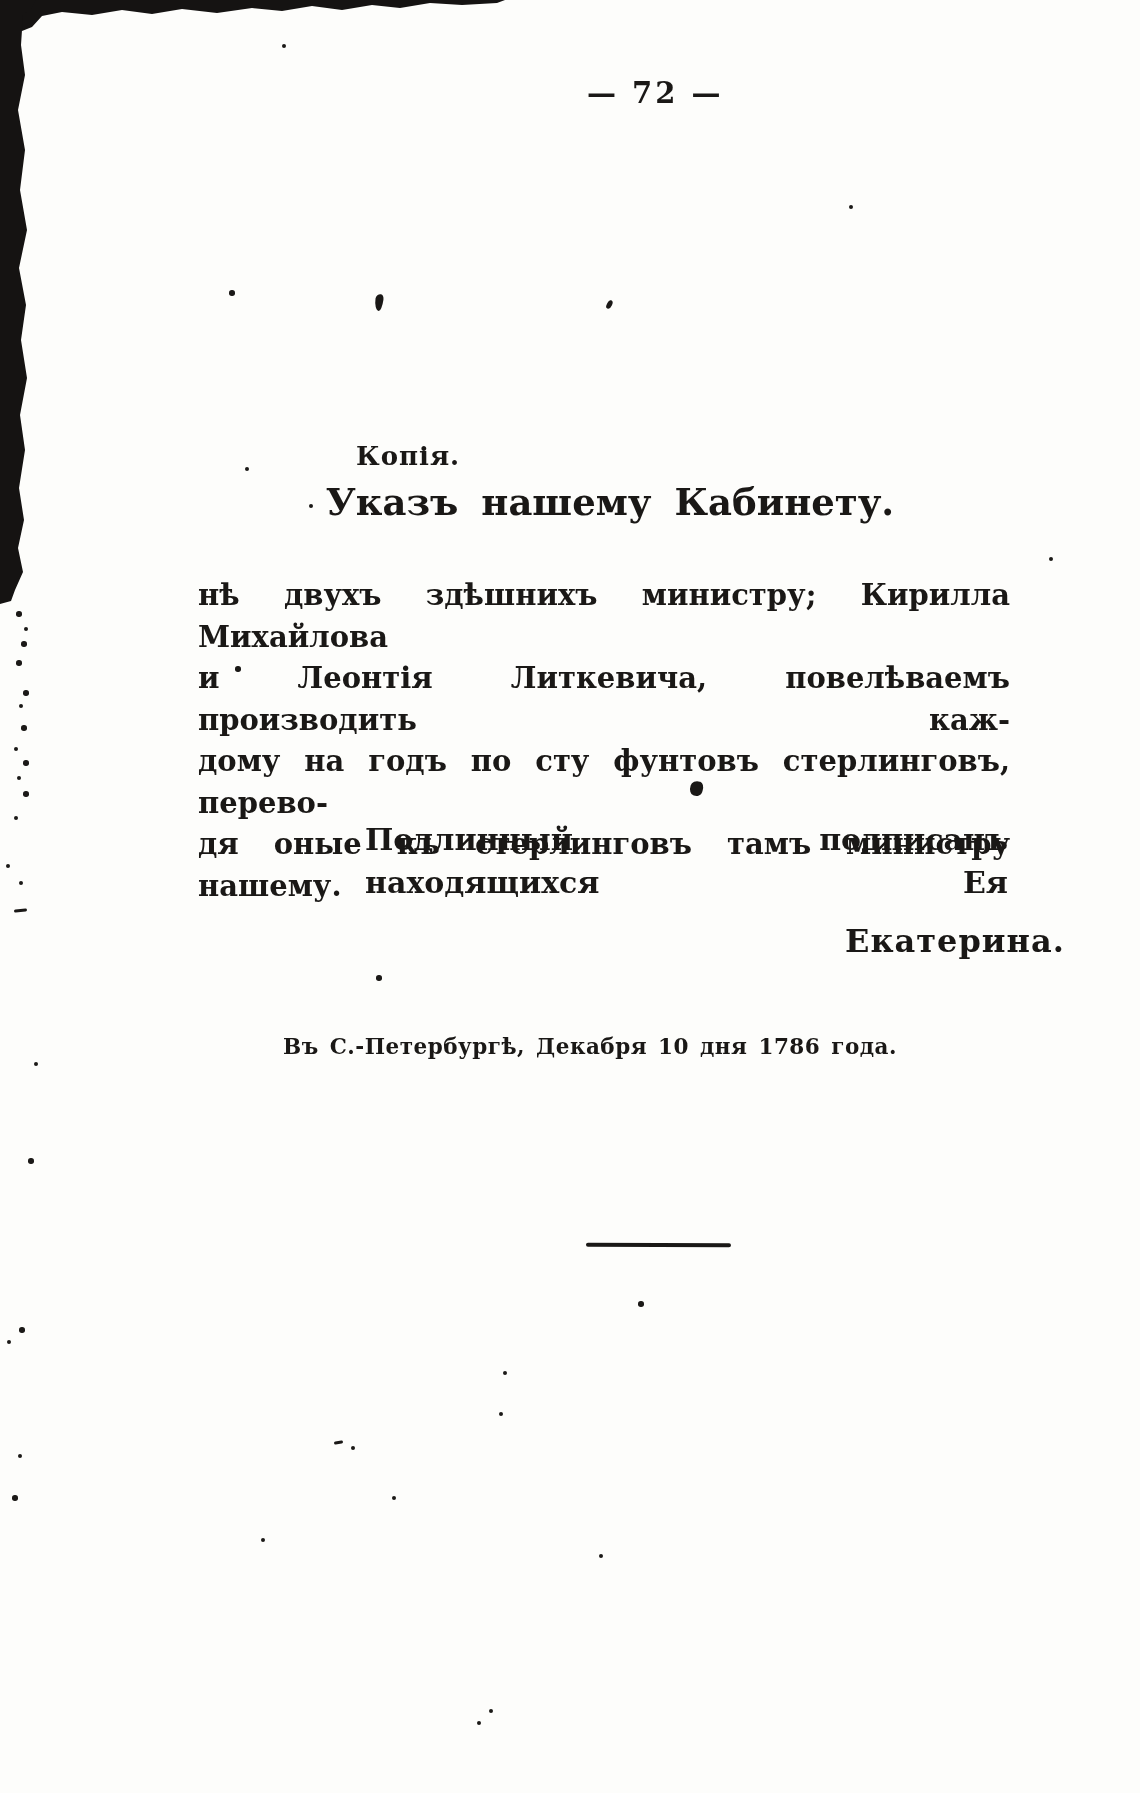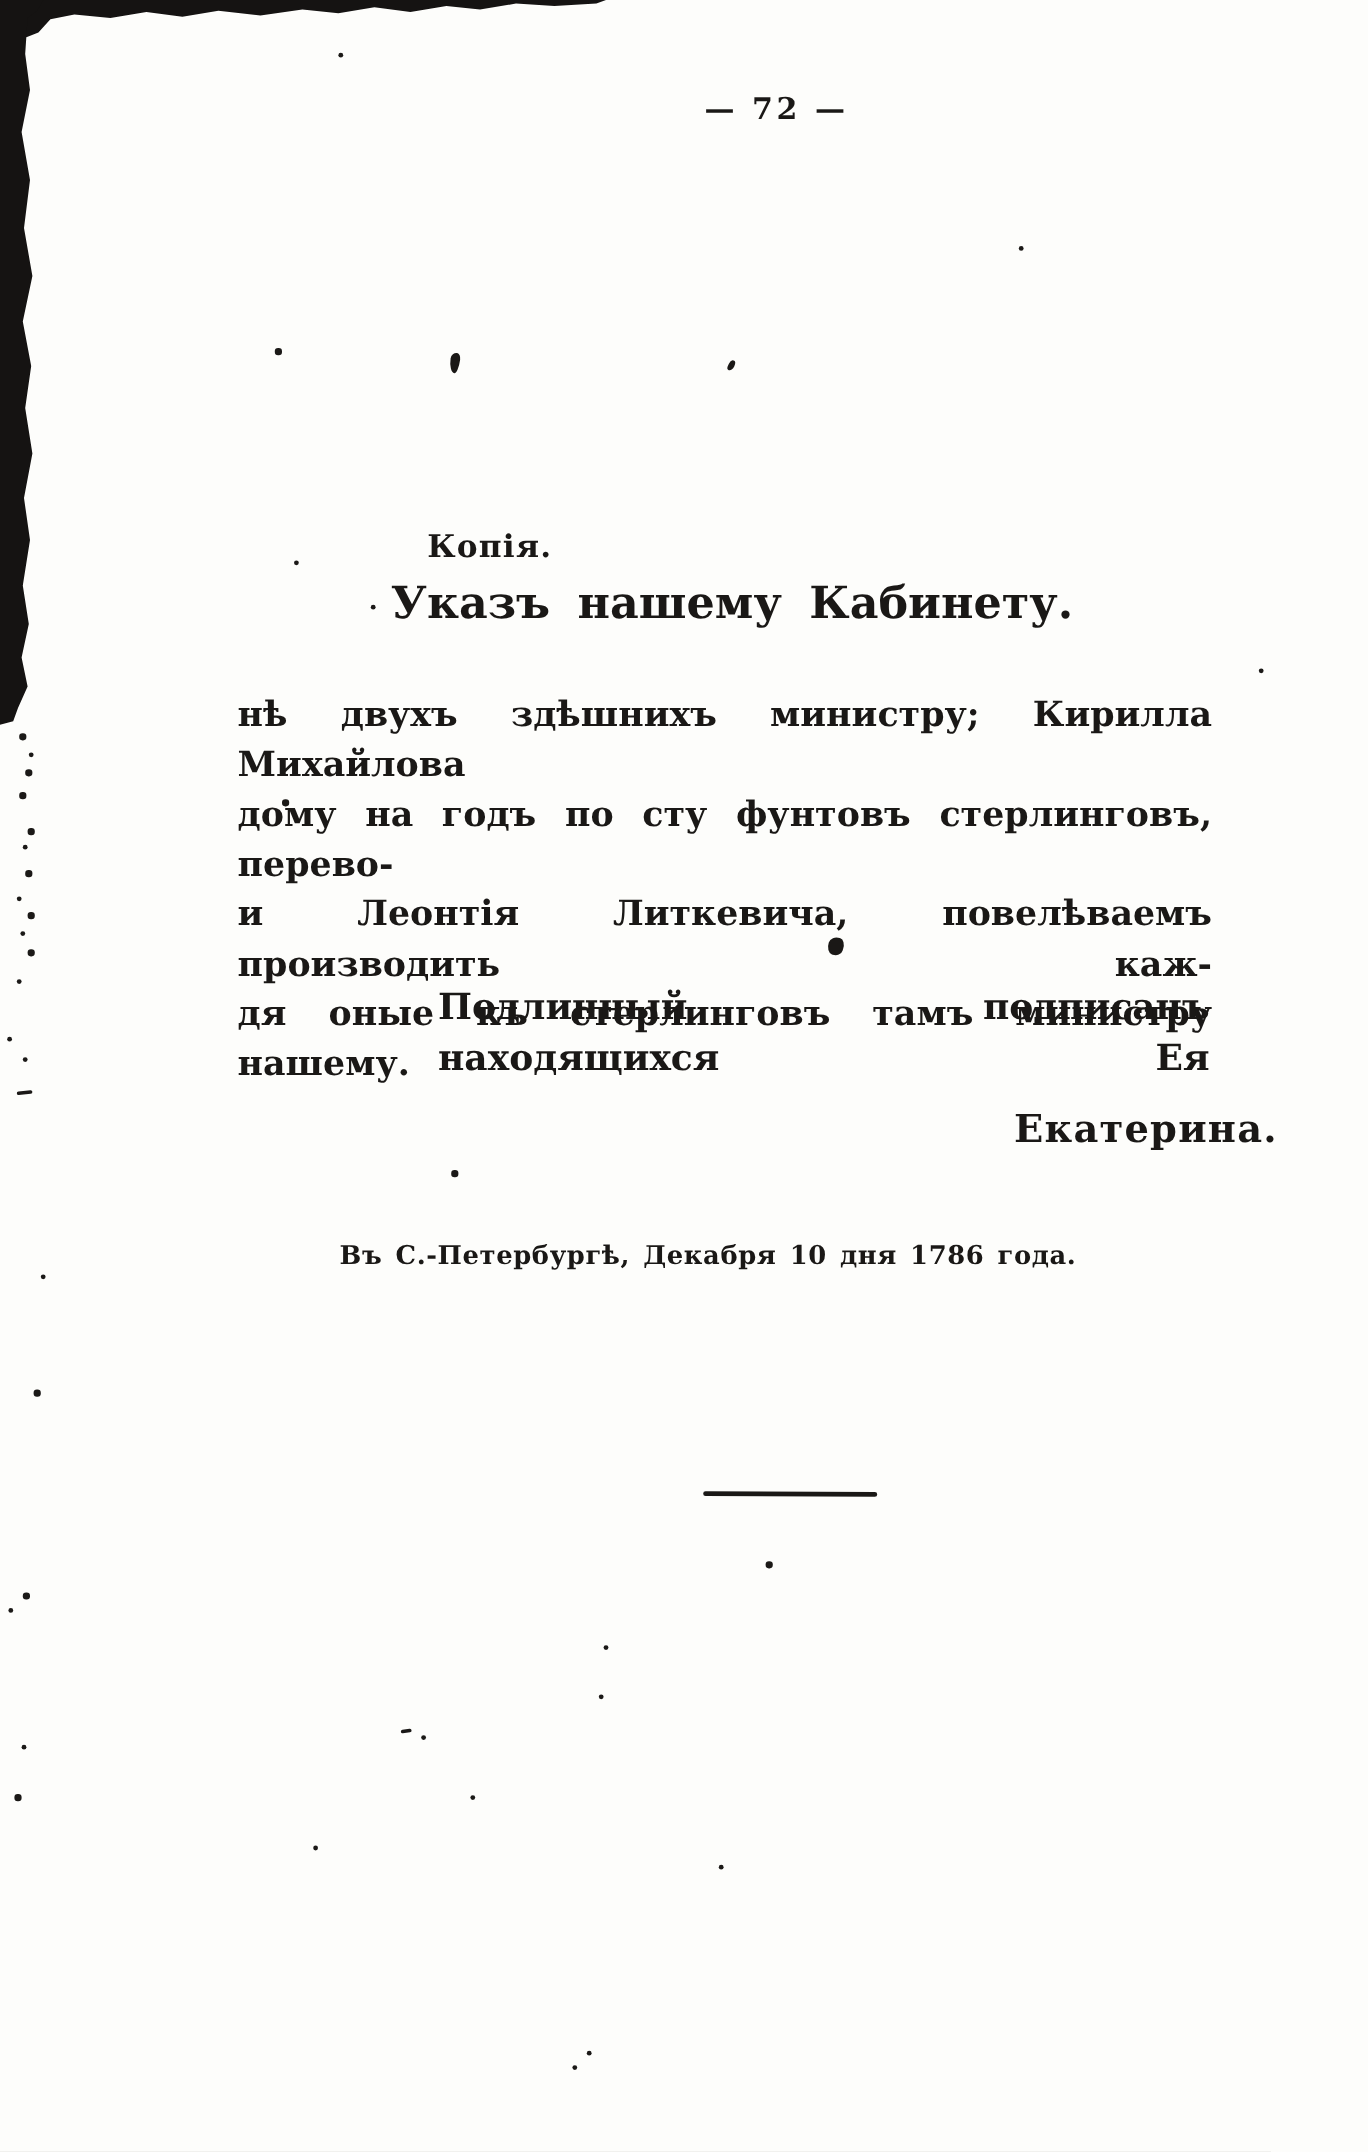--- a/index.html
+++ b/index.html
@@ -10,21 +10,21 @@
   .page{
     position:relative;
     width:1140px;height:1793px;
     background:var(--paper);
     overflow:hidden;
     font-family:"DejaVu Serif","Liberation Serif",serif;
     color:var(--ink);
     -webkit-font-smoothing:antialiased;
   }
   .txt{position:absolute;font-weight:700;white-space:nowrap;}
-  .pagenum{top:76px;left:587px;font-size:25px;letter-spacing:3px;}
+  .pagenum{top:76px;left:587px;font-size:29px;letter-spacing:3px;}
   .copy{top:441px;left:356px;font-size:26px;letter-spacing:1px;}
   .title{top:480px;left:40px;width:1140px;text-align:center;font-size:37px;word-spacing:10px;white-space:nowrap;}
   .bodyblock{
     position:absolute;top:575px;left:198px;width:812px;
     font-weight:700;font-size:29px;line-height:41.5px;
   }
   .line{
     text-align:justify;text-align-last:justify;text-justify:inter-word;
     white-space:normal;
   }
@@ -97,22 +97,22 @@
   <div class="artifact dash-b"></div>
 
   <div class="txt pagenum">— 72 —</div>
 
   <div class="txt copy">Копія.</div>
 
   <div class="txt title">Указъ нашему Кабинету.</div>
 
   <div class="bodyblock">
     <div class="line">нѣ двухъ здѣшнихъ министру; Кирилла Михайлова</div>
+    <div class="line">и Леонтія Литкевича, повелѣваемъ производить каж-</div>
     <div class="line">дому на годъ по сту фунтовъ стерлинговъ, перево-</div>
-    <div class="line">и Леонтія Литкевича, повелѣваемъ производить каж-</div>
     <div class="line">дя оные къ стерлинговъ тамъ министру нашему.</div>
   </div>
 
   <div class="attest">
     <div class="line">Подлинный подписанъ находящихся Ея</div>
   </div>
 
   <div class="txt sig">Екатерина.</div>
 
   <div class="txt date">Въ С.-Петербургѣ, Декабря 10 дня 1786 года.</div>

